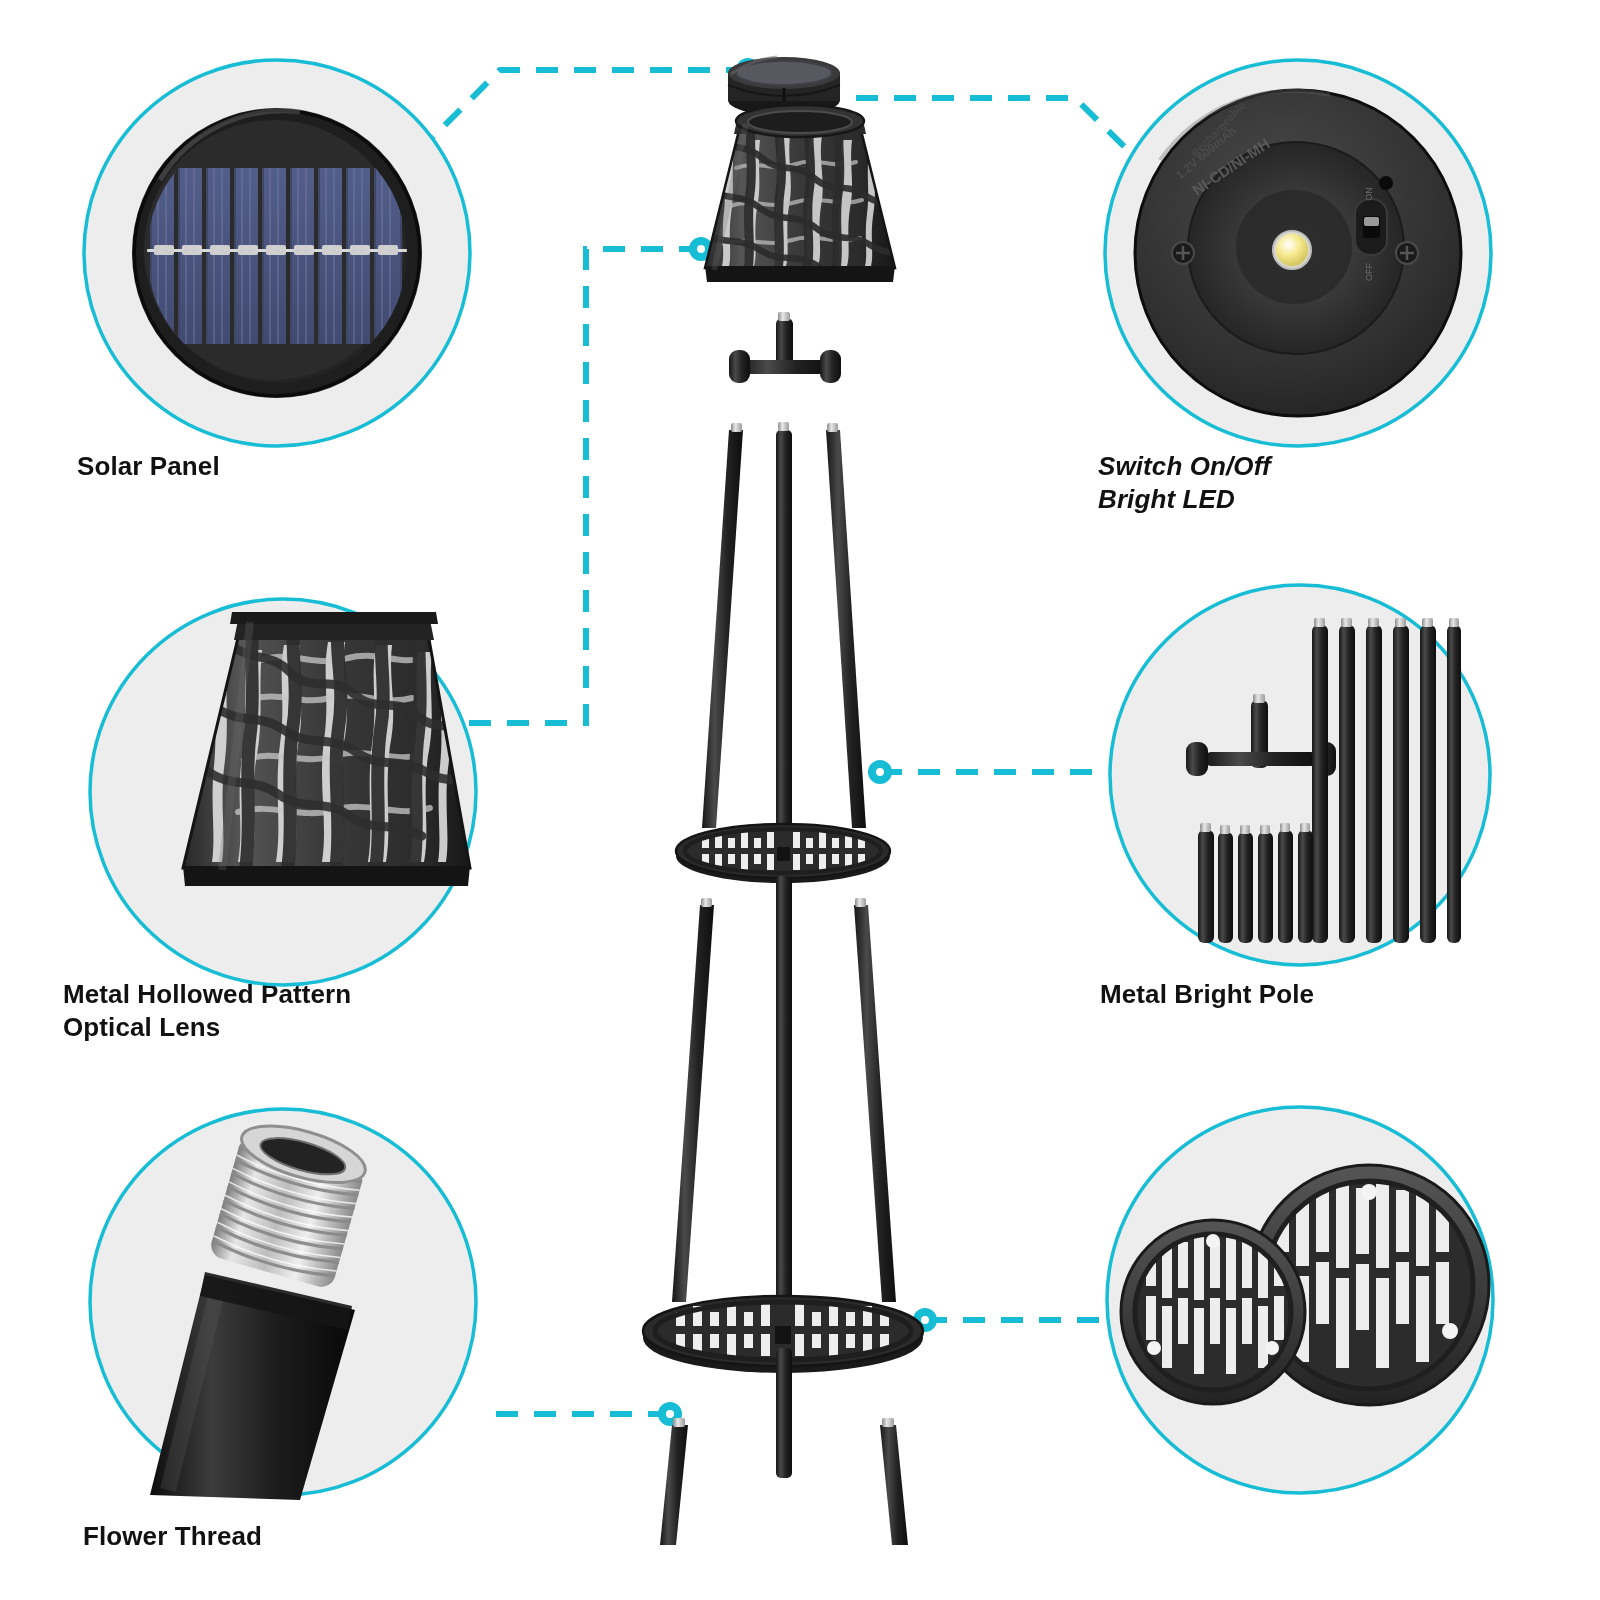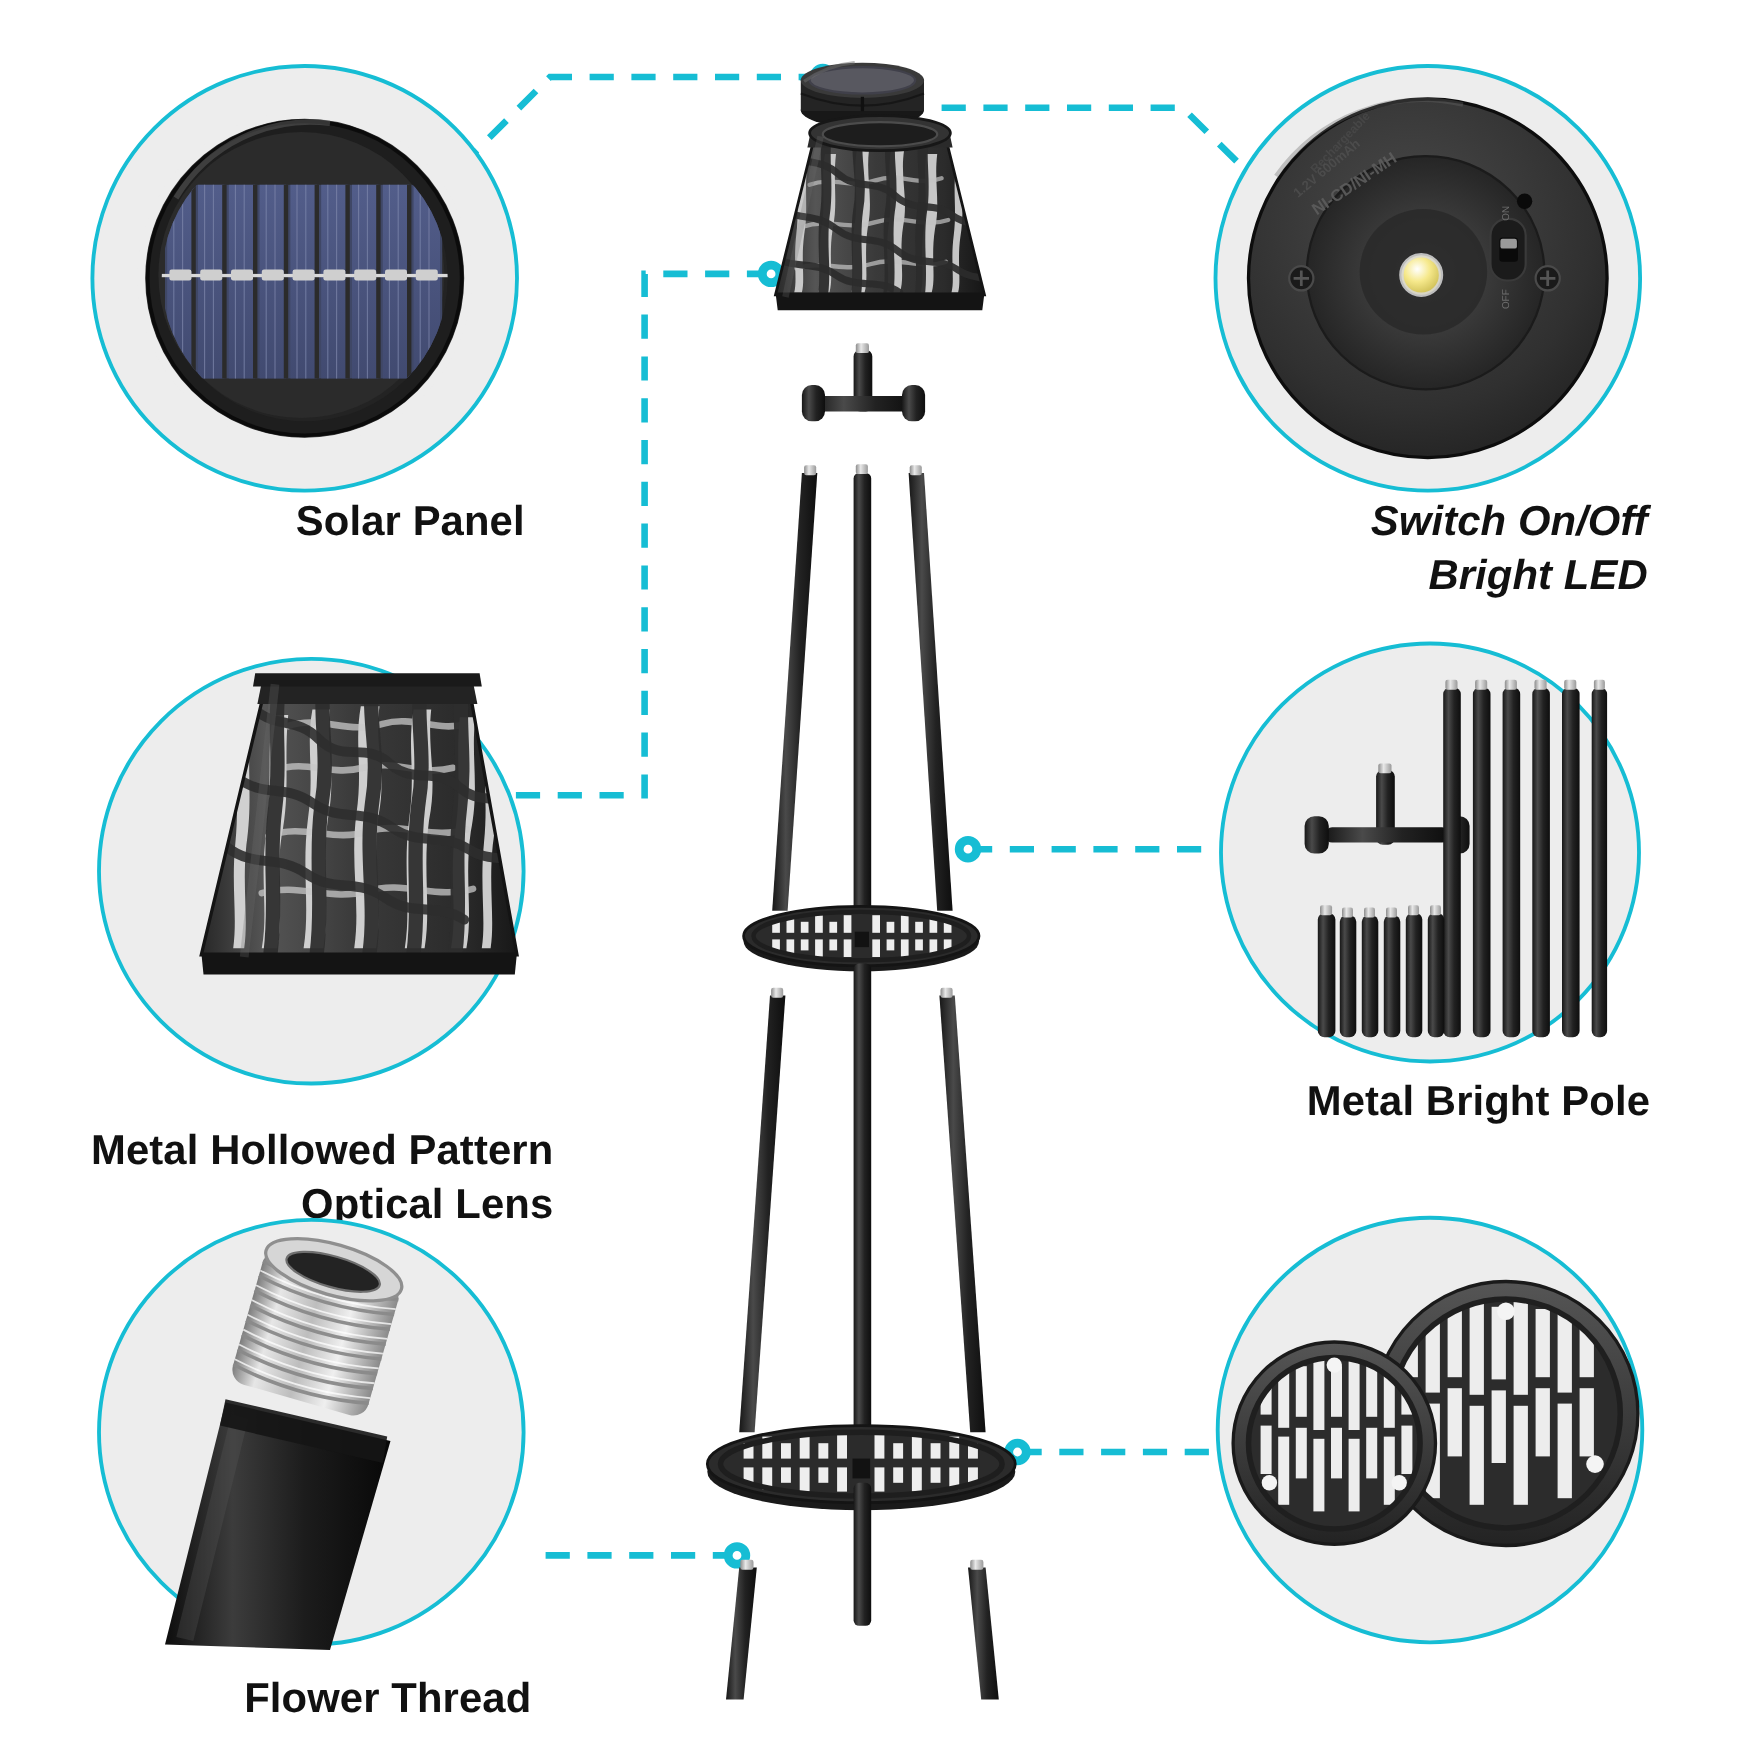--- a/index.html
+++ b/index.html
@@ -7,23 +7,23 @@
   body {
     width:1600px; height:1600px;
     font-family:"Liberation Sans", sans-serif;
     position:relative; overflow:hidden;
   }
   #stage { position:absolute; inset:0; width:1600px; height:1600px; }
   svg.layer { position:absolute; left:0; top:0; width:1600px; height:1600px; }
   #lines { z-index:5; pointer-events:none; }
   #art   { z-index:10; }
   .cap {
-    position:absolute; text-align:right;
+    position:absolute; text-align:left;
     font-weight:bold; color:#111111;
-    font-size:38px; line-height:1.28;
+    font-size:26px; line-height:1.28;
     letter-spacing:0.1px; white-space:pre-line;
   }
 </style>
 </head>
 <body>
 
 <div id="stage">
 
   <svg class="layer" id="lines" viewBox="0 0 1600 1600">
     <g fill="none" stroke="#16BDD4" stroke-width="6" stroke-dasharray="22 16" stroke-linecap="butt">
@@ -631,21 +631,21 @@
       </g>
     </g>
 
   </svg>
 
   <div class="cap" style="left:77px; top:450px; width:400px;">Solar Panel</div>
 
   <div class="cap" style="left:1098px; top:450px; width:400px;font-style:italic;">Switch On/Off
 Bright LED</div>
 
-  <div class="cap" style="left:63px; top:978px; width:440px;margin-top:44px;">Metal Hollowed Pattern
+  <div class="cap" style="left:63px; top:978px; width:440px;">Metal Hollowed Pattern
 Optical Lens</div>
 
   <div class="cap" style="left:1100px; top:978px; width:400px;">Metal Bright Pole</div>
 
   <div class="cap" style="left:83px; top:1520px; width:400px;">Flower Thread</div>
 
 
 </div>
 
 </body></html>

